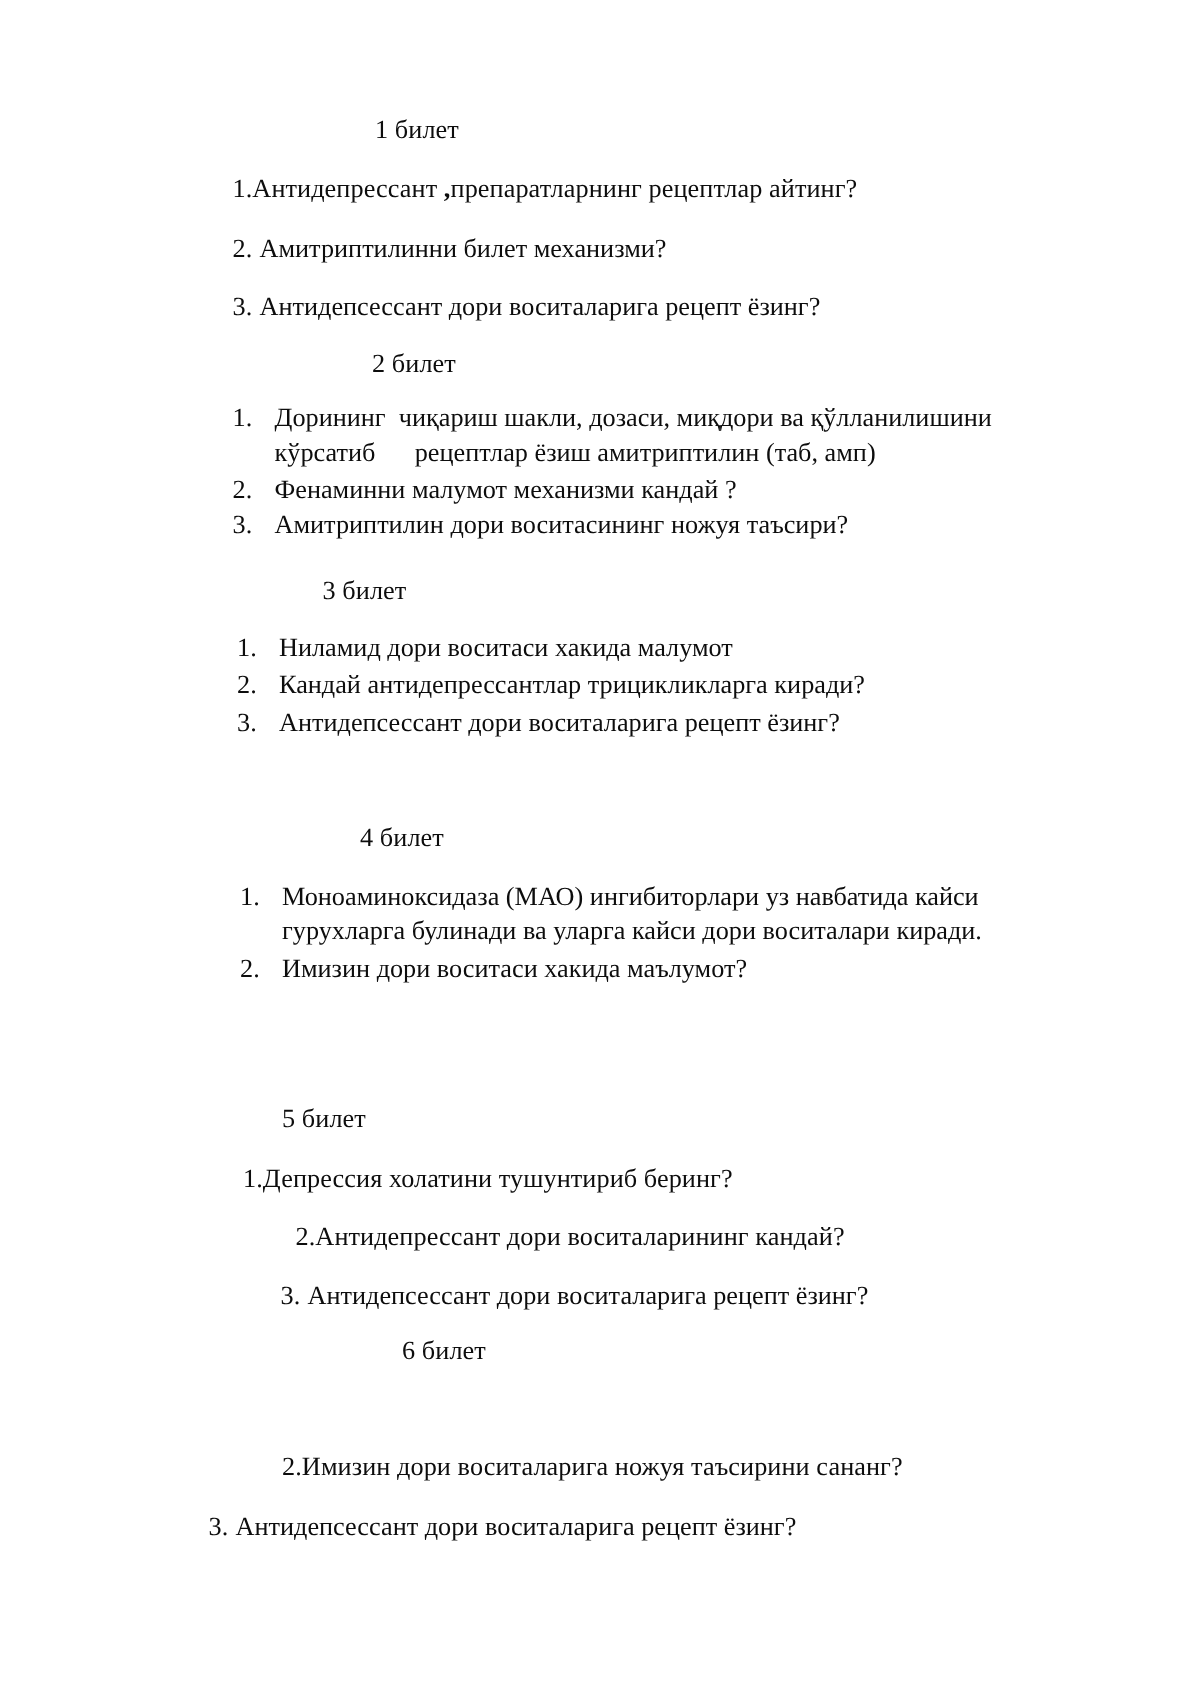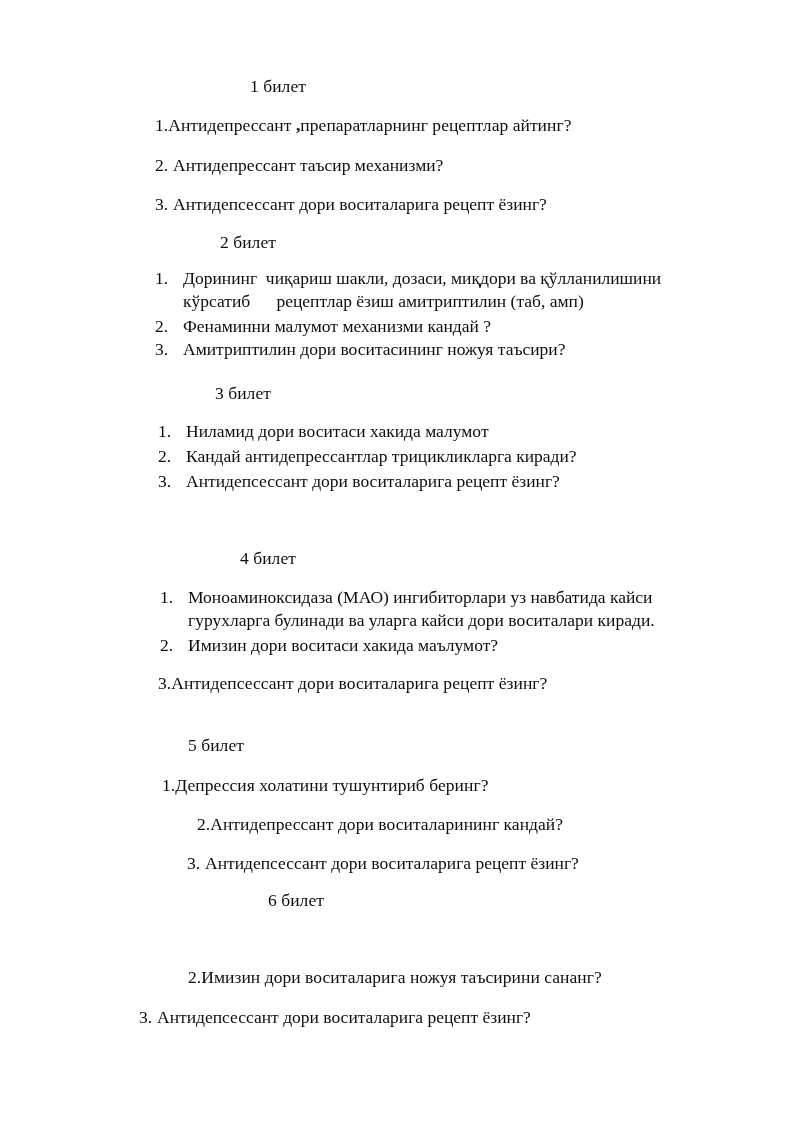--- a/index.html
+++ b/index.html
@@ -83,29 +83,29 @@
 <body>
 
 <div class="page">
 
   <div class="line ticket-heading" style="left:250px; top:76px;">1 билет</div>
 
   <div class="line" style="left:155px; top:115px;"><span>1.</span><span>Антидепрессант </span><span class="bold-comma">,</span><span>препаратларнинг рецептлар айтинг?</span></div>
 
   <div class="li" style="left:155px; top:154px;">
     <span class="marker" style="width:18px;">2.</span>
-    <span class="txt">Антидепрессант таъсир механизми?</span>
+    <span class="txt">Амитриптилинни билет механизми?</span>
   </div>
 
   <div class="li" style="left:155px; top:193px;">
     <span class="marker" style="width:18px;">3.</span>
     <span class="txt">Антидепсессант дори воситаларига рецепт ёзинг?</span>
   </div>
 
-  <div class="line ticket-heading" style="left:220px; top:232px;">2 билет</div>
+  <div class="line ticket-heading" style="left:248px; top:232px;">2 билет</div>
 
   <div class="wrapbox" style="left:155px; top:267px; width:546px;">
     <div class="row">
       <span class="marker">1.</span>
       <span class="body">Дорининг  чиқариш шакли, дозаси, миқдори ва қўлланилишини кўрсатиб      рецептлар ёзиш амитриптилин (таб, амп)</span>
     </div>
   </div>
 
   <div class="li" style="left:155px; top:315px;">
     <span class="marker marker-w28">2.</span>
@@ -141,21 +141,20 @@
       <span class="marker">1.</span>
       <span class="body">Моноаминоксидаза (МАО) ингибиторлари уз навбатида кайси гурухларга булинади ва уларга кайси дори воситалари киради.</span>
     </div>
   </div>
 
   <div class="li" style="left:160px; top:634px;">
     <span class="marker marker-w28">2.</span>
     <span class="txt">Имизин дори воситаси хакида маълумот?</span>
   </div>
 
-  <div class="line" style="left:158px; top:673px;"><span>3.</span><span>Антидепсессант дори воситаларига рецепт ёзинг?</span></div>
 
   <div class="line ticket-heading" style="left:188px; top:735px;">5 билет</div>
 
   <div class="line" style="left:162px; top:775px;"><span>1.</span><span>Депрессия холатини тушунтириб беринг?</span></div>
 
   <div class="line" style="left:197px; top:814px;"><span>2.</span><span>Антидепрессант дори воситаларининг кандай?</span></div>
 
   <div class="li" style="left:187px; top:852px;">
     <span class="marker" style="width:18px;">3.</span>
     <span class="txt">Антидепсессант дори воситаларига рецепт ёзинг?</span>

